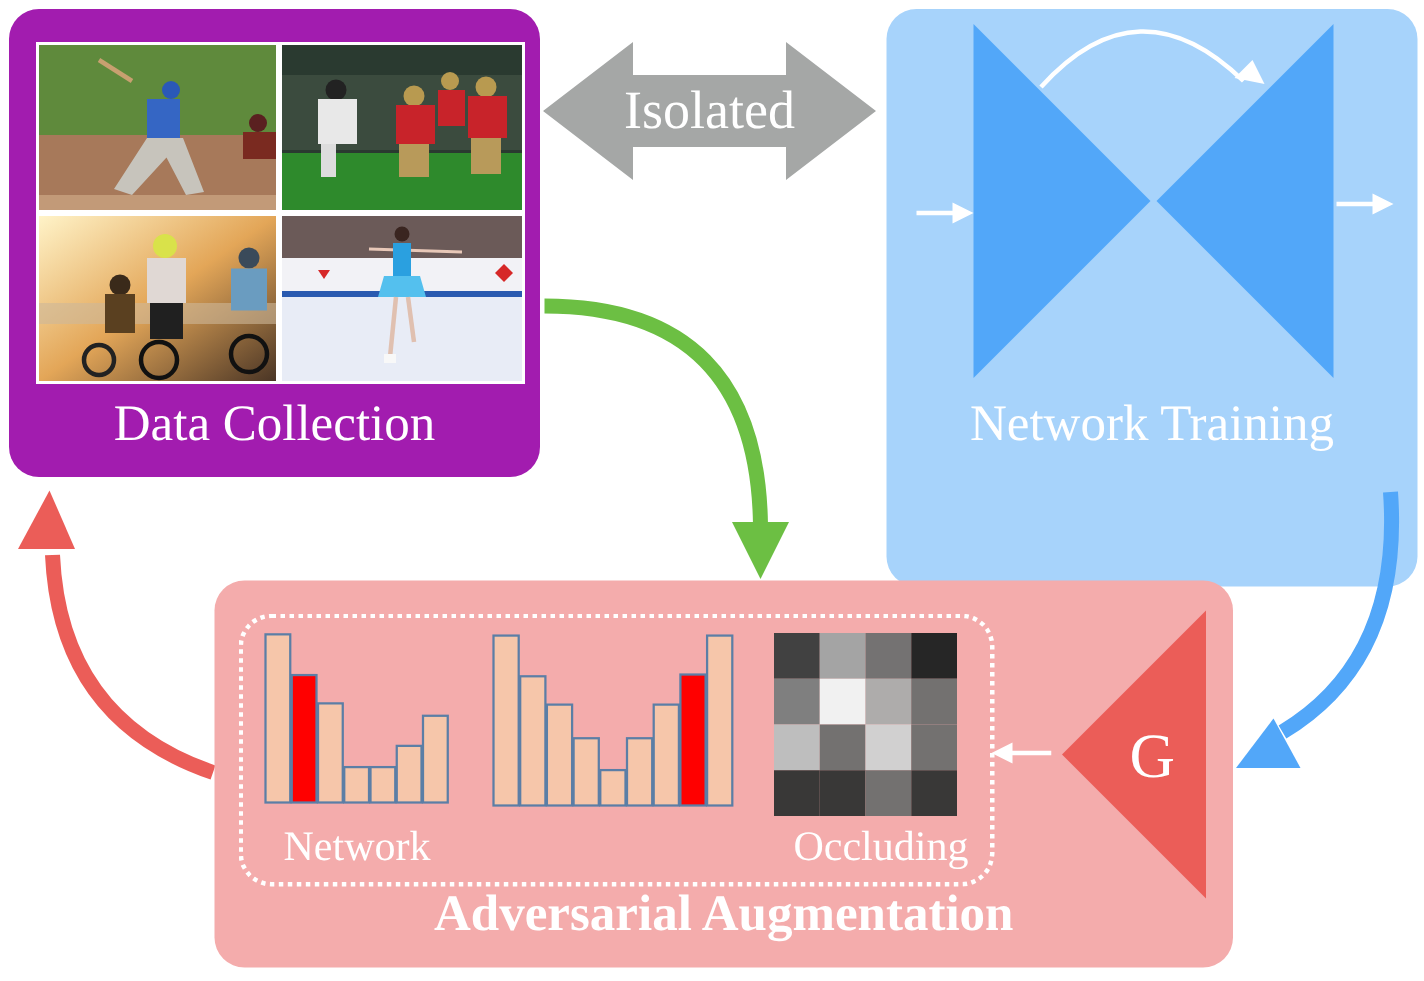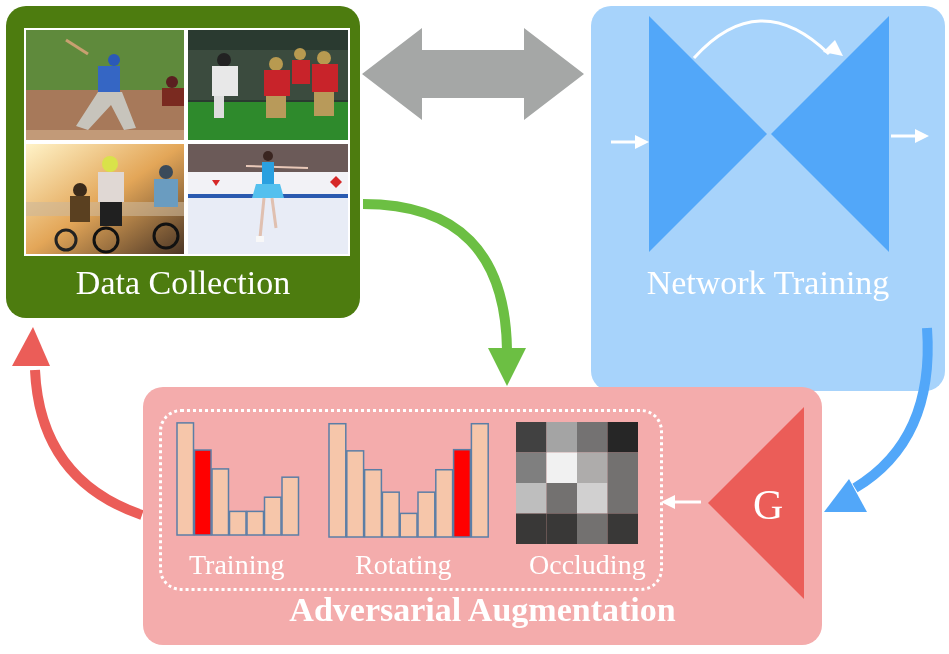--- a/index.html
+++ b/index.html
@@ -2,21 +2,21 @@
 <html><head>
 <meta charset="utf-8">
 <style>
   html, body { margin: 0; padding: 0; background: #ffffff; }
   body { width: 949px; height: 654px; position: relative; overflow: hidden;
          font-family: "Liberation Serif", "DejaVu Serif", serif; }
   #stage { position: absolute; left: 0; top: 0; width: 949px; height: 654px; }
   .panel { position: absolute; border-radius: 20px; }
   .panel-label { position: absolute; color: #ffffff; font-size: 34px; white-space: nowrap;
                  text-align: center; left: 0; right: 0; }
-  #data-panel { left: 6px; top: 6px; width: 354px; height: 312px; background: #4d7c0f; }
+  #data-panel { left: 6px; top: 6px; width: 354px; height: 312px; background: #a21caf; }
   #net-panel  { left: 591px; top: 6px; width: 354px; height: 385px; background: #a7d3fb; }
   #aug-panel  { left: 143px; top: 387px; width: 679px; height: 258px; background: #f4acac; }
   .photo-grid { position: absolute; left: 18px; top: 22px; width: 326px; height: 228px;
                 background: #ffffff; }
   .photo { position: absolute; overflow: hidden; }
   .sub-label { position: absolute; color: #ffffff; font-size: 28px; white-space: nowrap; }
 </style>
 </head>
 <body>
 
@@ -114,20 +114,21 @@
       <line x1="300" y1="130" x2="326" y2="130" stroke="#ffffff" stroke-width="3"></line>
       <polygon points="338,130 324,123 324,137" fill="#ffffff"></polygon>
     </svg>
     <div class="panel-label" style="top:258px;">Network Training</div>
   </div>
 
   <div style="position:absolute;left:362px;top:26px;width:222px;height:96px;">
     <svg width="222" height="96" style="position:absolute;left:0;top:0;">
       <polygon points="0,48 60,2 60,24 162,24 162,2 222,48 162,94 162,72 60,72 60,94" fill="#a5a7a6"></polygon>
     </svg>
+    <div style="position:absolute;left:0;right:0;top:26px;text-align:center;color:#fff;font-size:36px;">Isolated</div>
   </div>
 
   <svg width="949" height="654" style="position:absolute;left:0;top:0;pointer-events:none;">
 
     <path d="M 363 204 Q 505 204 507 350" fill="none" stroke="#6cbf43" stroke-width="10"></path>
     <polygon points="488,348 526,348 507,386" fill="#6cbf43"></polygon>
 
     <path d="M 927 328 Q 935 440 855 488" fill="none" stroke="#52a7f9" stroke-width="10"></path>
     <polygon points="824,512 849,479 867,512" fill="#52a7f9"></polygon>
 
@@ -170,22 +171,21 @@
         <rect x="0" y="61" width="30.5" height="30.5" fill="#bebebe"></rect>
         <rect x="30.5" y="61" width="30.5" height="30.5" fill="#737170"></rect>
         <rect x="61" y="61" width="30.5" height="30.5" fill="#d1d0d0"></rect>
         <rect x="91.5" y="61" width="30.5" height="30.5" fill="#737170"></rect>
         <rect x="0" y="91.5" width="30.5" height="30.5" fill="#393837"></rect>
         <rect x="30.5" y="91.5" width="30.5" height="30.5" fill="#393837"></rect>
         <rect x="61" y="91.5" width="30.5" height="30.5" fill="#737170"></rect>
         <rect x="91.5" y="91.5" width="30.5" height="30.5" fill="#393837"></rect>
       </svg>
 
-    <div class="sub-label" style="left:46px;top:162px;">Training</div>
-    <div class="sub-label" style="left:212px;top:162px;">Rotating</div>
+    <div class="sub-label" style="left:46px;top:162px;">Network</div>
     <div class="sub-label" style="left:364px;top:162px;margin-left:22px;">Occluding</div>
 
     <svg width="120" height="210" style="position:absolute;left:555px;top:14px;">
       <polygon points="10,102 106,6 106,198" fill="#eb5d58"></polygon>
       <line x1="-40" y1="101" x2="-8" y2="101" stroke="#ffffff" stroke-width="3"></line>
     </svg>
     <svg width="40" height="20" style="position:absolute;left:518px;top:105px;">
       <polygon points="0,10 14,3 14,17" fill="#ffffff"></polygon>
       <line x1="12" y1="10" x2="40" y2="10" stroke="#ffffff" stroke-width="3"></line>
     </svg>

